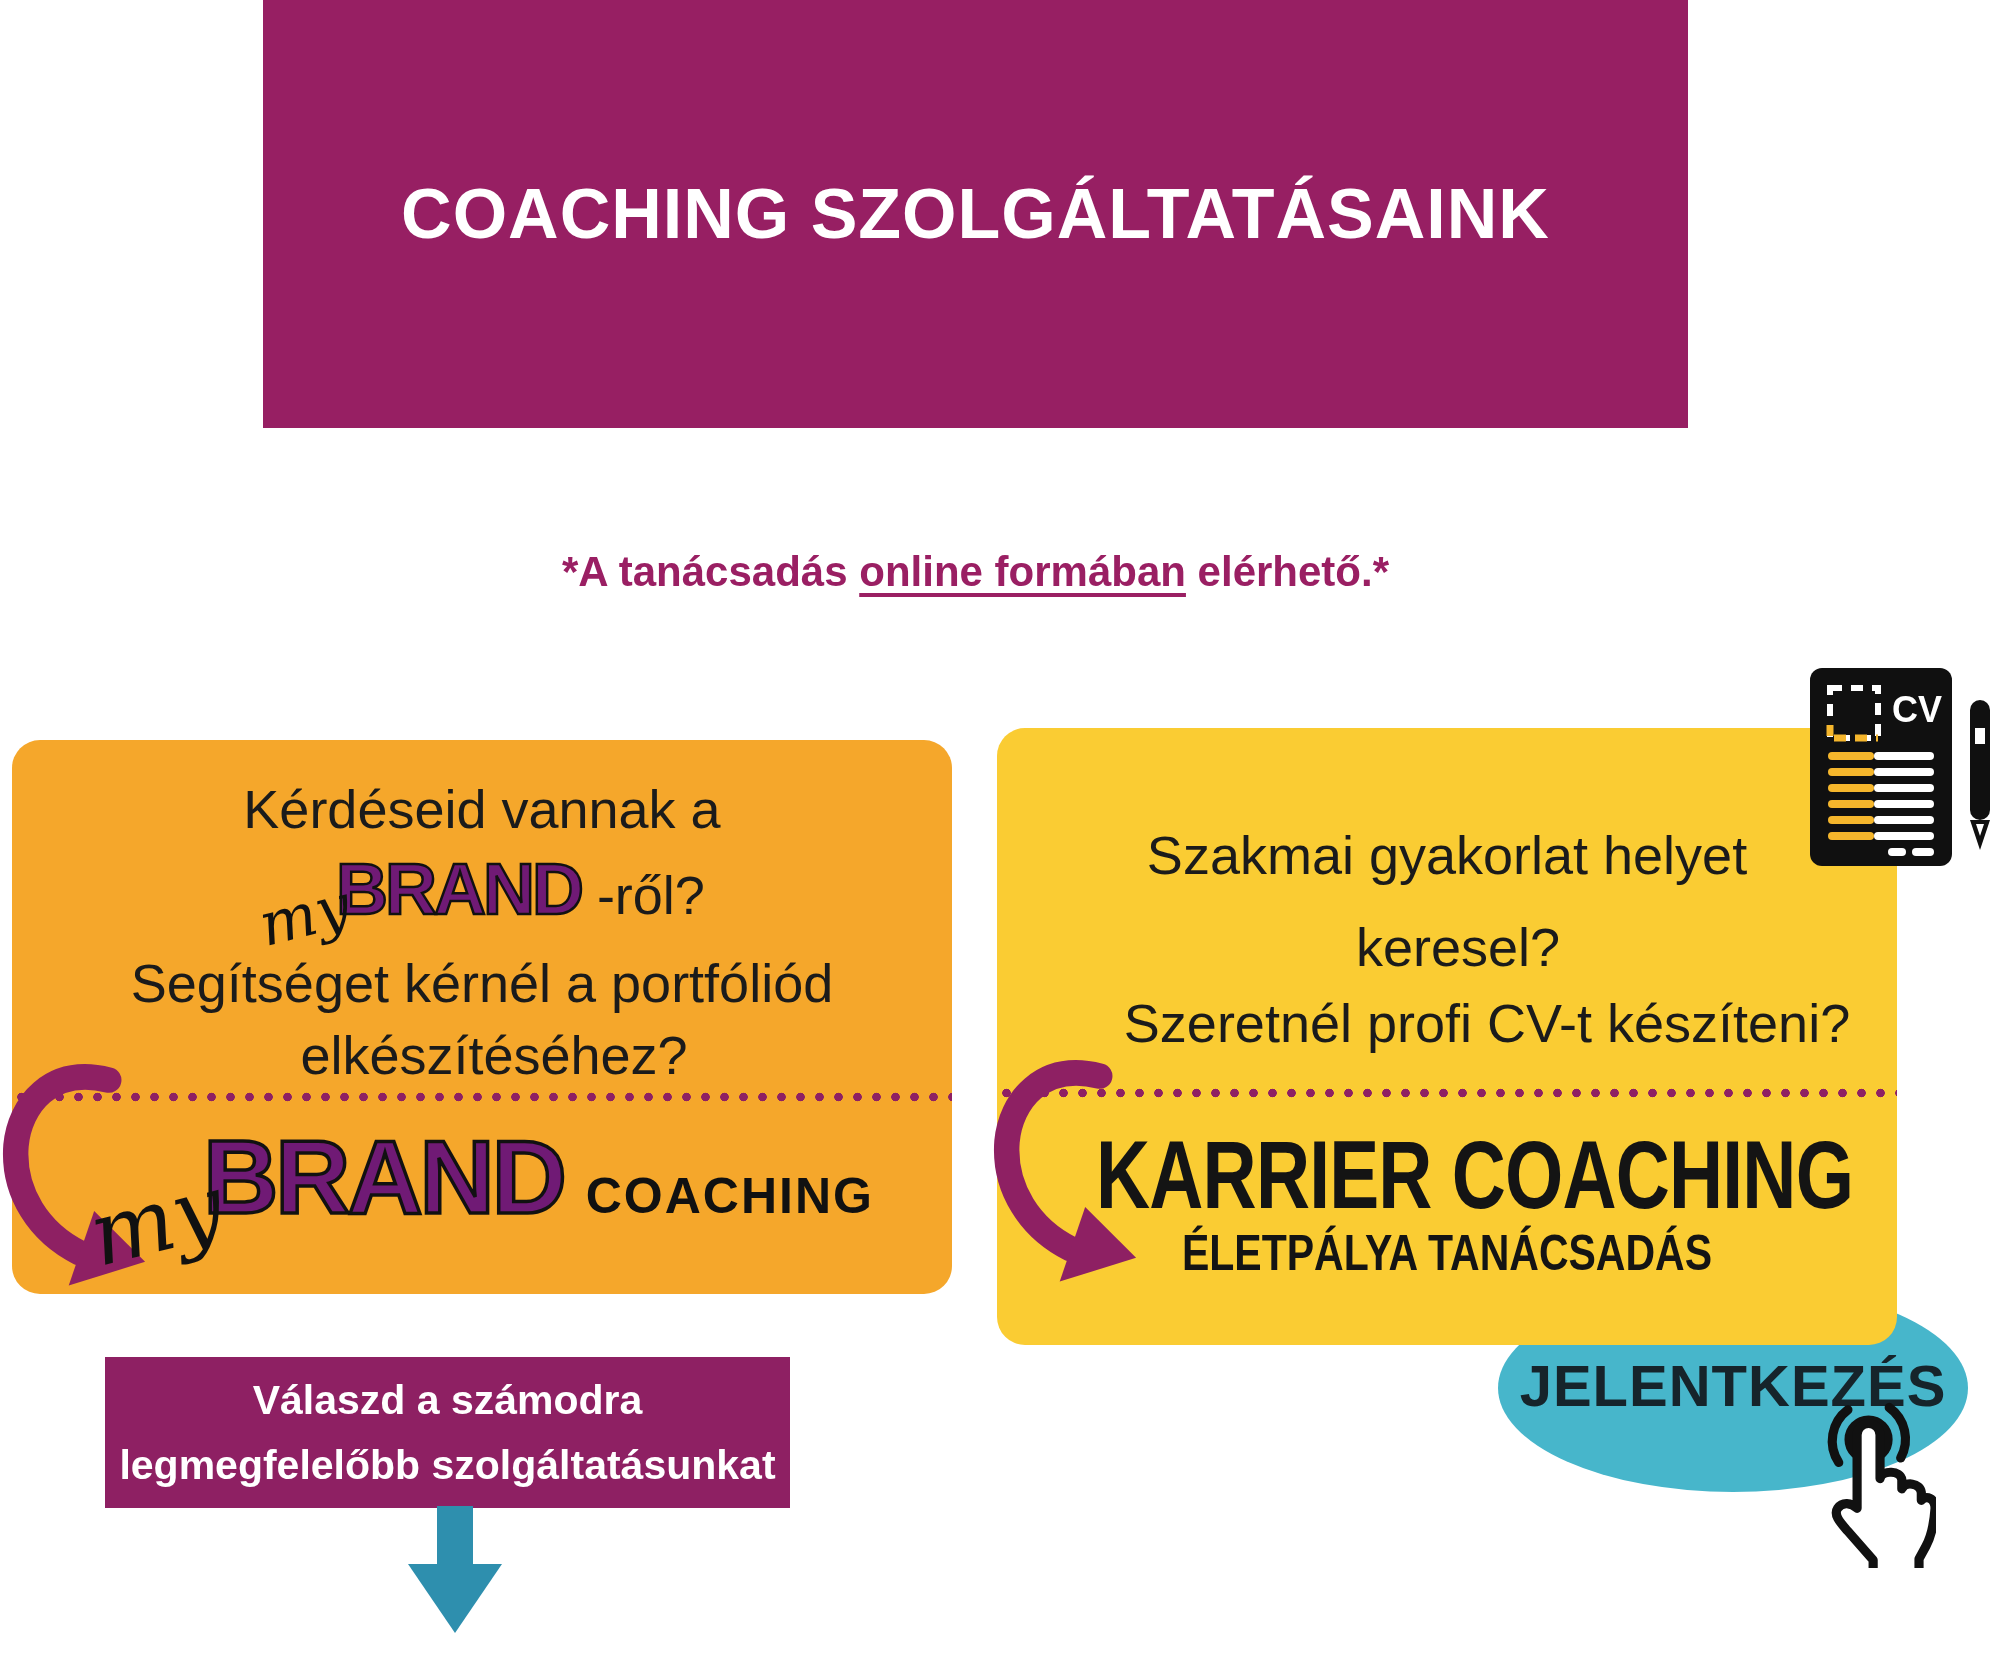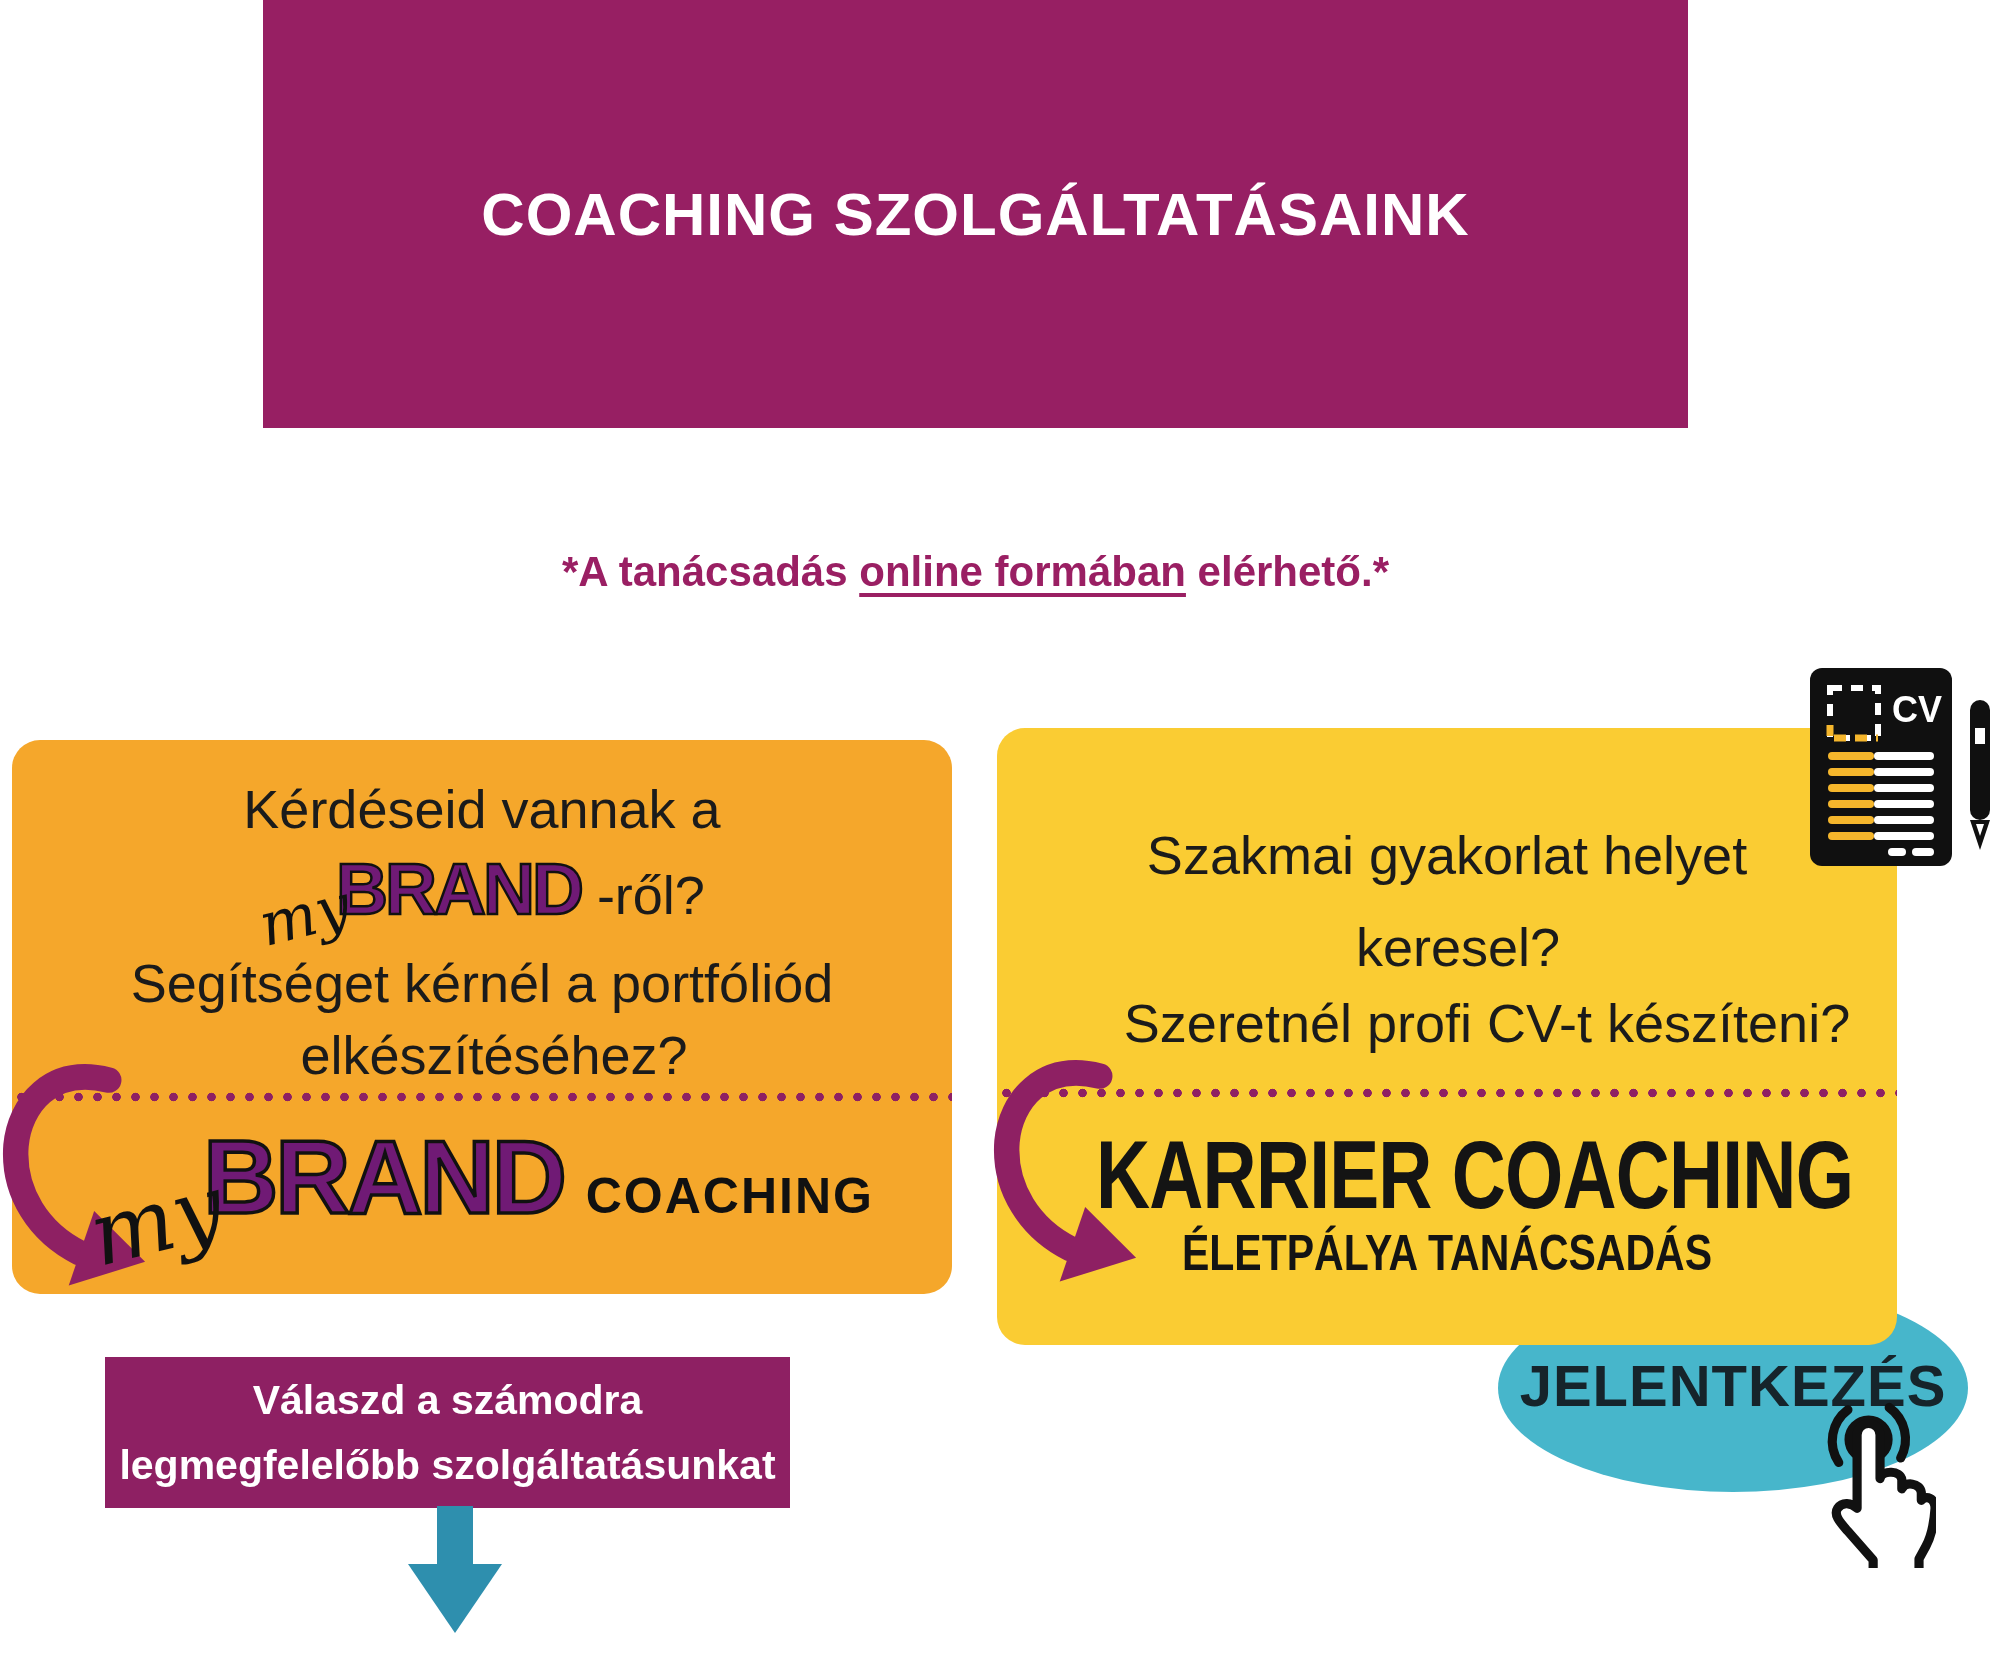--- a/index.html
+++ b/index.html
@@ -7,21 +7,21 @@
     position:relative; width:2006px; height:1655px; overflow:hidden;
     background:#ffffff; font-family:"Liberation Sans", sans-serif;
   }
   
   .top-banner {
     position:absolute; left:263px; top:0; width:1425px; height:428px;
     background:#971F63; display:flex; align-items:center; justify-content:center;
     z-index:2;
   }
   .top-banner .title {
-    color:#ffffff; font-size:60px; font-weight:bold; letter-spacing:1px;
+    color:#ffffff; font-size:70px; font-weight:bold; letter-spacing:1px;
     margin:0; text-align:right; white-space:nowrap;
   }
   
   .subtitle {
     position:absolute; left:263px; top:548px; width:1425px; text-align:center;
     font-size:42px; font-weight:bold; color:#9A1F63; white-space:pre-wrap; z-index:2;
   }
   .subtitle .u { text-decoration:underline; text-decoration-thickness:4px; text-underline-offset:7px; }
   
   .card { position:absolute; border-radius:28px; z-index:2; }

